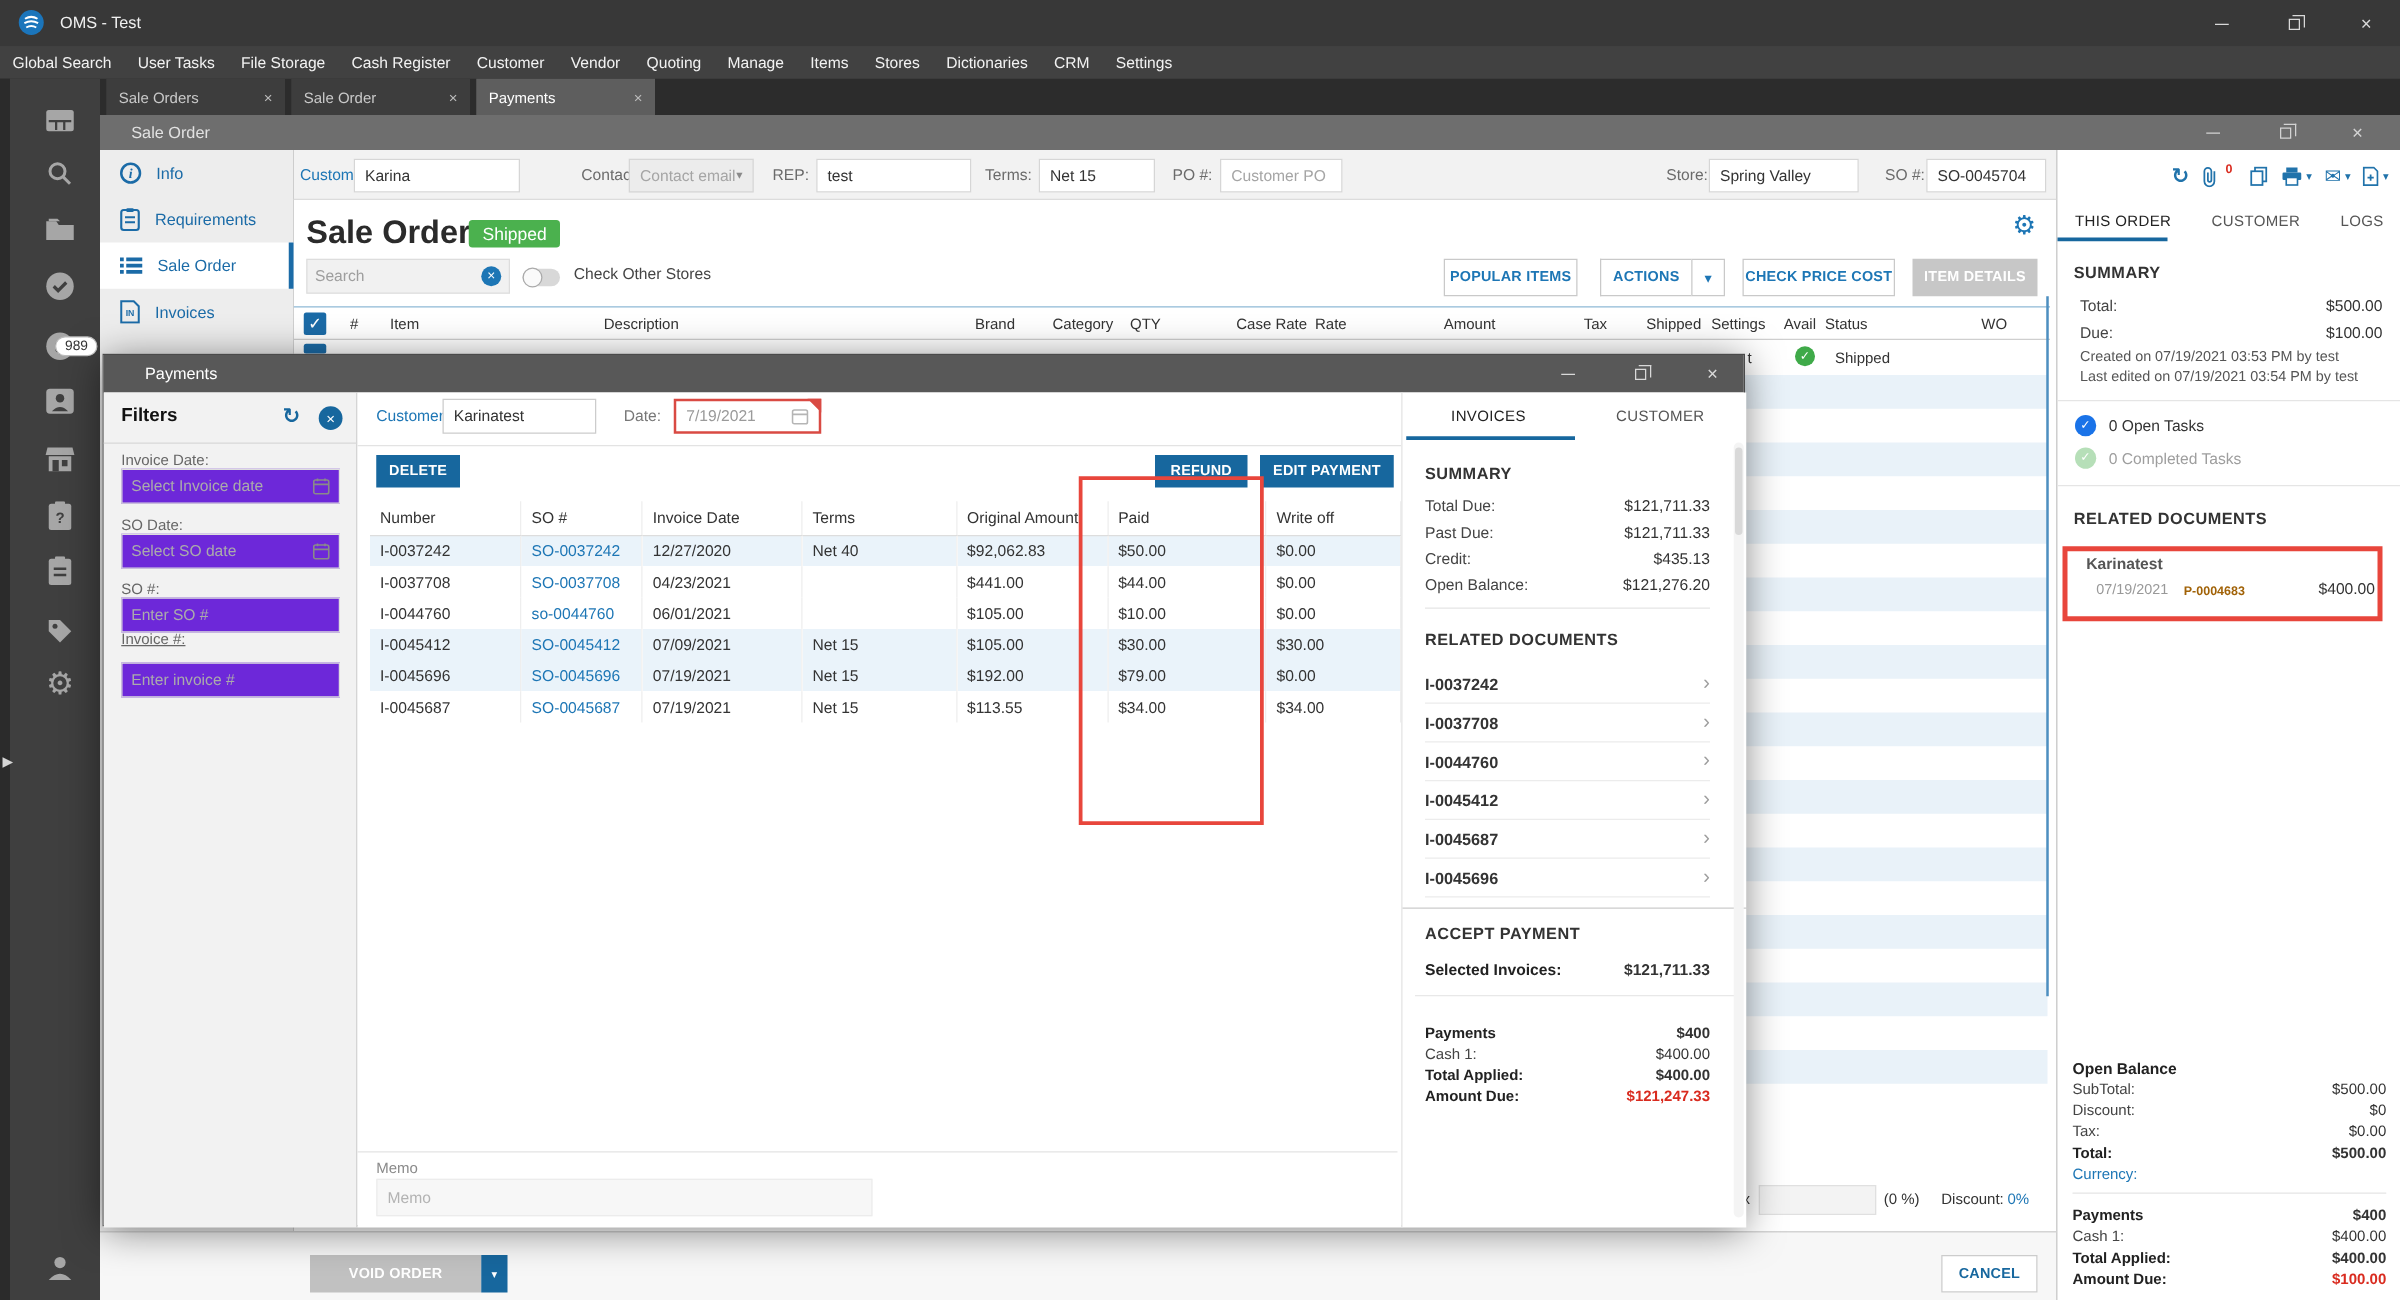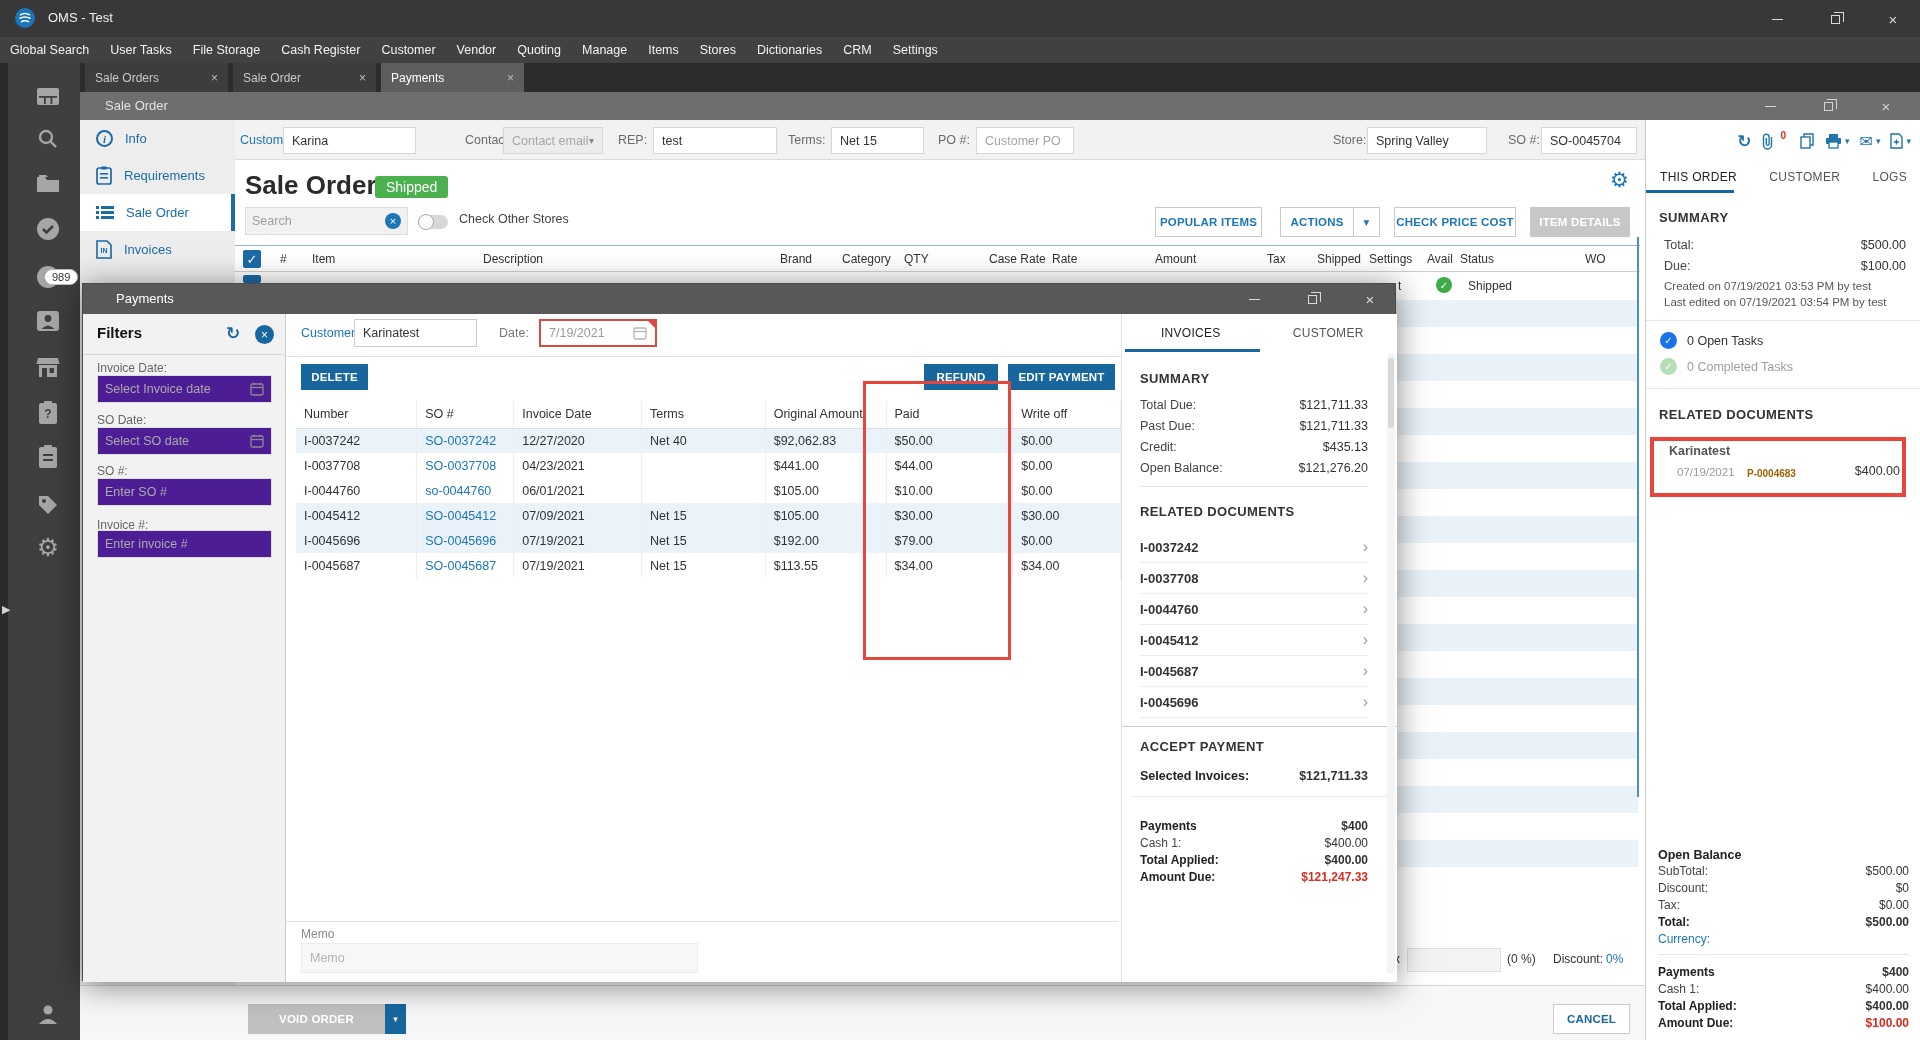--- a/index.html
+++ b/index.html
@@ -126,21 +126,21 @@
   .pd-titlebar { position:absolute; left:0; top:0; width:100%; height:30px; background:#585858; color:#fff; font-size:13px; }
   .pd-titlebar .t { position:absolute; left:33px; top:7px; }
   .pd-titlebar .winctl { top:4px; color:#eee; }
 
   .pd-filters { position:absolute; left:0; top:30px; width:203px; height:668px; background:#f2f2f2; border-right:1px solid #ccc; }
   .flt-title { position:absolute; left:14px; top:10px; font-size:15px; font-weight:bold; color:#111; }
   .flt-refresh { position:absolute; left:143px; top:9px; color:#17679e; font-size:17px; font-weight:bold; }
   .flt-close { position:absolute; left:172px; top:11px; width:19px; height:19px; border-radius:50%; background:#17679e; color:#fff; font-size:12px; display:flex; align-items:center; justify-content:center; }
   .flt-div { position:absolute; left:0; top:40px; width:203px; height:1px; background:#d8d8d8; }
   .flt-label { position:absolute; left:14px; font-size:12px; color:#666; }
-  .flt-input { position:absolute; left:14px; width:175px; height:28px; background:#4c1d95; border:1px solid #ddd; display:flex; align-items:center; justify-content:space-between; padding:0 7px; font-size:12.5px; color:#ababab; }
+  .flt-input { position:absolute; left:14px; width:175px; height:28px; background:#6d28d9; border:1px solid #ddd; display:flex; align-items:center; justify-content:space-between; padding:0 7px; font-size:12.5px; color:#ababab; }
 
   .pd-main { position:absolute; left:203px; top:30px; width:835px; height:668px; background:#fff; }
   .pd-lab { position:absolute; font-size:12.5px; color:#777; }
   .pd-lab.blue { color:#1d76b5; }
   .pd-input { position:absolute; height:28px; background:#fff; border:1px solid #ccc; display:flex; align-items:center; padding:0 8px; font-size:12.5px; color:#333; }
   .pd-date { border:2px solid #d94a43; color:#9a9a9a; justify-content:space-between; }
   .red-corner { position:absolute; right:-2px; top:-2px; width:0; height:0; border-left:11px solid transparent; border-top:11px solid #d94a43; }
   .pd-div { position:absolute; left:0; top:42px; width:835px; height:1px; background:#e3e3e3; }
 
   table.pay { position:absolute; left:10px; top:87px; border-collapse:collapse; table-layout:fixed; font-size:12.5px; color:#333; }
@@ -647,21 +647,21 @@
               <line x1="1" y1="5.5" x2="13" y2="5.5" stroke="#8a8a8a" stroke-width="1.3"></line>
               <line x1="4" y1="0.8" x2="4" y2="3" stroke="#8a8a8a" stroke-width="1.3"></line>
               <line x1="10" y1="0.8" x2="10" y2="3" stroke="#8a8a8a" stroke-width="1.3"></line>
             </svg>
           </span>
       </div>
       <span class="flt-label" style="top:150px;">SO #:</span>
       <div class="flt-input" style="top:164px;">
           <span>Enter SO #</span>
         </div>
-      <span class="flt-label" style="top:204px;">Invoice #:</span>
+      <span class="flt-label" style="top:190px;text-decoration:underline;">Invoice #:</span>
       <div class="flt-input" style="top:216px;">
           <span>Enter invoice #</span>
         </div>
     </div>
 
     <div class="pd-main">
       <span class="pd-lab blue" style="left:15px; top:12px;">Customer:</span>
       <div class="pd-input" style="left:68px; top:5px; width:123px;">
           <span>Karinatest</span>
         </div>

